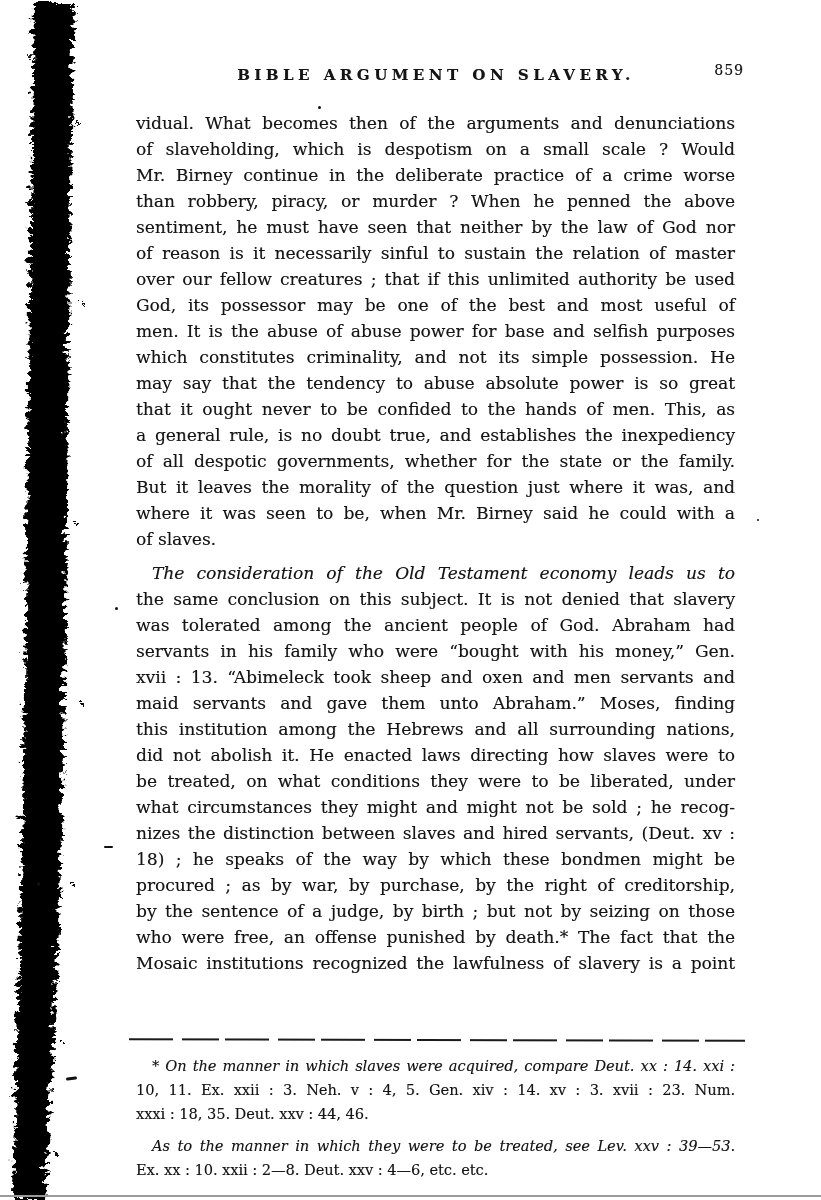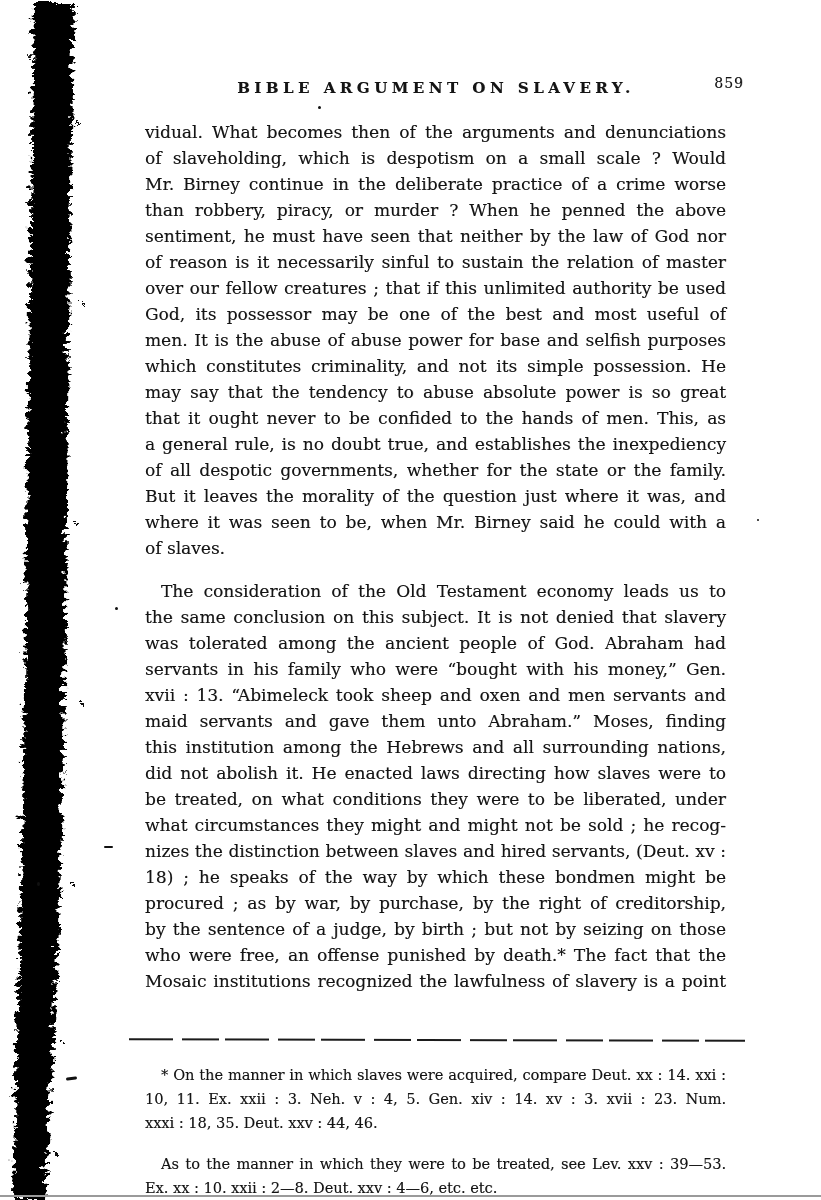--- a/index.html
+++ b/index.html
@@ -9,21 +9,21 @@
     height: 1200px;
     background: #ffffff;
     overflow: hidden;
     font-family: "DejaVu Serif", serif;
     color: #141414;
   }
   
   .header-row {
     position: absolute;
     left: 128px;
-    top: 79px;
+    top: 66px;
     width: 616px;
     height: 26px;
   }
   .header-title {
     text-align: center;
     font-size: 15px;
     font-weight: 700;
     letter-spacing: 4.5px;
     white-space: nowrap;
     text-shadow: 0.3px 0.3px 0 rgba(0,0,0,0.4);
@@ -42,34 +42,34 @@
     left: 128px;
     top: 102px;
     width: 615px;
   }
   .footnote-col {
     position: absolute;
     left: 128px;
     top: 1046px;
     width: 615px;
   }
-  .paragraph { margin: 17px; }
+  .paragraph { margin: 8px; }
   .line {
     line-height: 26px;
     font-size: 17px;
     text-align: left;
     white-space: normal;
     text-shadow: 0.35px 0.35px 0 rgba(0,0,0,0.38);
   }
   .footnote-col .line {
     line-height: 24px;
     font-size: 14.5px;
   }
   .line.just { text-align: justify; text-align-last: justify; }
-  .line.indent { text-indent: 16px; }
+  .line.indent { text-indent: 16px; font-style: italic; }
   
   .footnote-rule {
     position: absolute;
     left: 129px;
     top: 1039px;
     width: 616px;
     height: 2px;
     background: repeating-linear-gradient(90deg,
       #1b1b1b 0px, #1b1b1b 44px,
       transparent 44px, transparent 53px,

